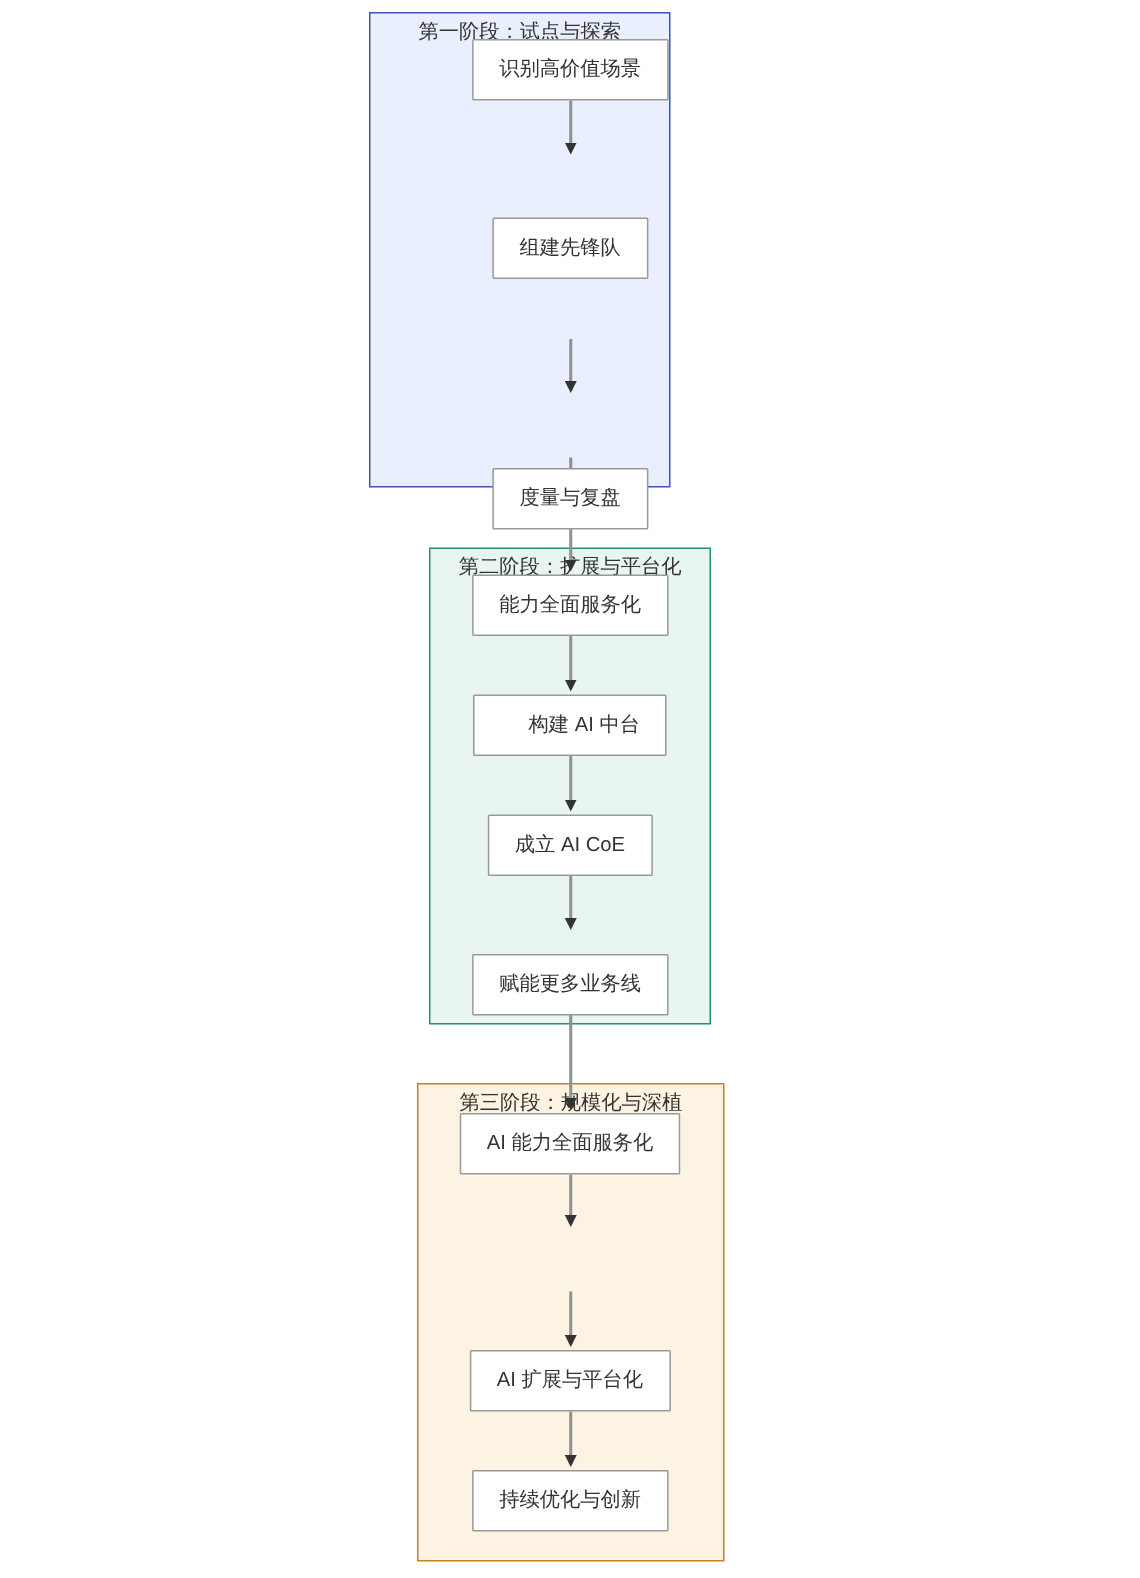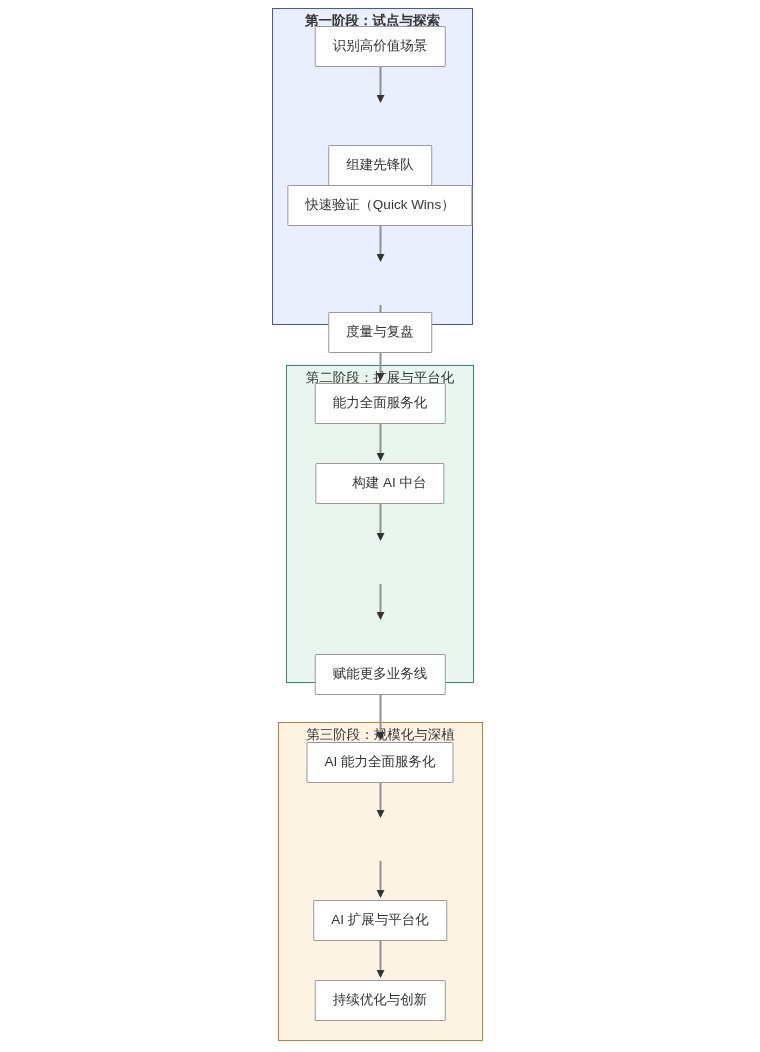--- a/index.html
+++ b/index.html
@@ -21,21 +21,21 @@
     border: 1.5px solid #888;
   }
   .cluster-title {
     text-align: center;
     font-size: 13.5px;
     line-height: 17px;
     color: #333333;
     padding-top: 3px;
     white-space: nowrap;
   }
-  .cluster-0 { left: 272px; top: 8px;   width: 201px; height: 317px; font-weight: bold; }
+  .cluster-0 { left: 246px; top: 8px;   width: 201px; height: 317px; }
   .cluster-1 { left: 286px; top: 365px; width: 188px; height: 318px; }
   .cluster-2 { left: 278px; top: 722px; width: 205px; height: 319px; }
 
   .edges {
     position: absolute;
     left: 0; top: 0;
     width: 760px;
     height: 1052px;
     pointer-events: none;
   }
@@ -56,21 +56,21 @@
     text-align: left;
     white-space: nowrap;
   }
   .n0  { top: 26px;  }
   .n1  { top: 105px; margin-top: 40px; }
   .n2  { top: 185px; }
   .n3  { top: 264px; margin-top: 48px; }
   .n4  { top: 383px; }
   .n5  { top: 463px; padding-left: 36px; }
   .n6  { top: 543px; }
-  .n7  { top: 654px; }
+  .n7  { top: 636px; }
   .n8  { top: 742px; }
   .n9  { top: 820px; }
   .n10 { top: 900px; }
   .n11 { top: 980px; }
 </style>
 </head>
 <body>
 
 <div class="canvas">
 
@@ -102,24 +102,24 @@
       <line x1="380.5" y1="584" x2="380.5" y2="618" marker-end="url(#arrow)"></line>
       <line x1="380.5" y1="663" x2="380.5" y2="738" marker-end="url(#arrow)"></line>
       <line x1="380.5" y1="783" x2="380.5" y2="816" marker-end="url(#arrow)"></line>
       <line x1="380.5" y1="861" x2="380.5" y2="896" marker-end="url(#arrow)"></line>
       <line x1="380.5" y1="941" x2="380.5" y2="976" marker-end="url(#arrow)"></line>
     </g>
   </svg>
 
   <div class="node n0">识别高价值场景</div>
   <div class="node n1">组建先锋队</div>
-  <div class="node n2">快速验证（Quick Wins）</div>
   <div class="node n3">度量与复盘</div>
 
   <div class="node n4">能力全面服务化</div>
   <div class="node n5">构建 AI 中台</div>
+  <div class="node n6">成立 AI CoE</div>
   <div class="node n7">赋能更多业务线</div>
 
   <div class="node n8">AI 能力全面服务化</div>
   <div class="node n10">AI 扩展与平台化</div>
   <div class="node n11">持续优化与创新</div>
 
 </div>
 
 </body></html>

